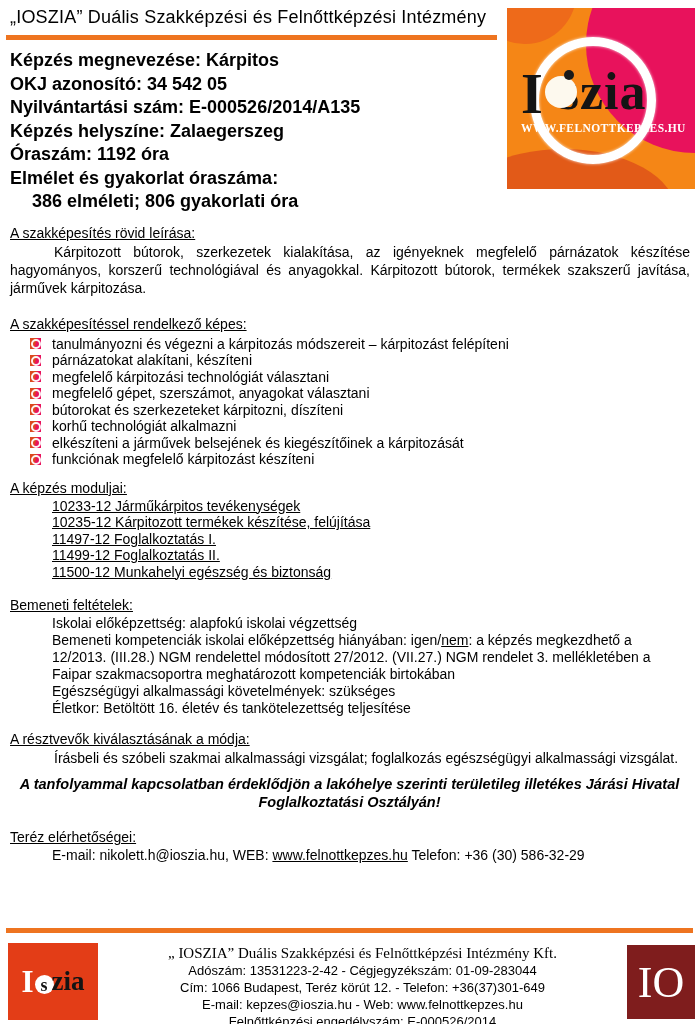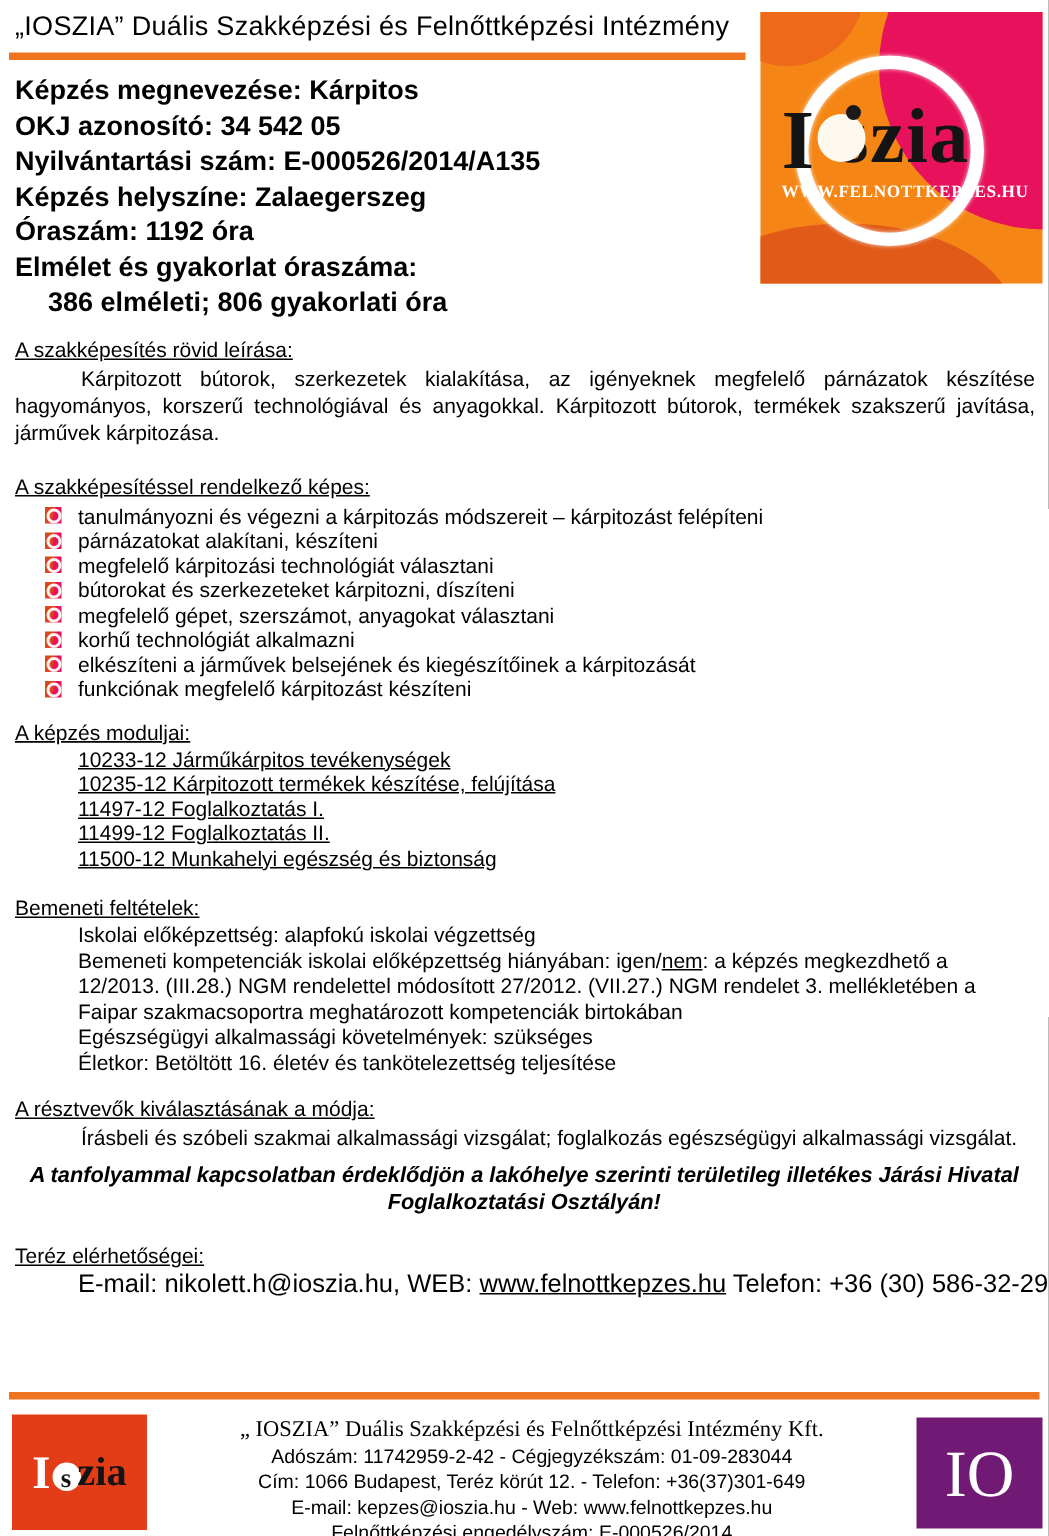--- a/index.html
+++ b/index.html
@@ -141,21 +141,21 @@
     margin: 1px 9px 0 10px;
     font-size: 14px; line-height: 18px;
     text-indent: 44px;
   }
   .notice {
     margin: 8px 18px 0;
     text-align: center;
     font-weight: bold; font-style: italic;
     font-size: 14.5px; line-height: 18px;
   }
-  .contact-line { margin: 1px 0 0 52px; font-size: 17px; line-height: 17px; }
+  .contact-line { margin: 1px 0 0 52px; font-size: 14px; line-height: 17px; }
   .link { text-decoration: underline; color: #000; cursor: pointer; }
 
   
   .footer { position: absolute; left: 0; top: 928px; width: 699px; }
   .footer-rule { height: 5px; background: #EE7420; margin: 0 6px; }
   .footer-row { display: flex; align-items: flex-start; margin-top: 10px; }
   .flogo-left {
     width: 90px; height: 77px;
     background: #E33D17;
     margin-left: 8px;
@@ -171,22 +171,22 @@
     font-size: 18px; margin: 6px 0 0 1px;
   }
   .fl-zia { color: #141414; font-size: 27px; margin-left: -2px; }
   .footer-center { flex: 1; text-align: center; padding: 0 4px; }
   .footer-company {
     font-family: "Liberation Serif", serif;
     font-size: 15px; line-height: 18px; margin-top: 1px;
   }
   .footer-line { font-size: 13px; line-height: 17px; }
   .flogo-right {
-    width: 84px; height: 74px;
-    background: #701a75; color: #fff;
+    width: 68px; height: 74px;
+    background: #7f1d1d; color: #fff;
     display: flex; align-items: center; justify-content: center;
     font-family: "Liberation Serif", serif;
     font-size: 44px;
     margin: 2px 4px 0 0;
     flex: 0 0 auto;
   }
 </style>
 </head>
 <body>
 
@@ -233,25 +233,25 @@
       <li>
           <span class="bullet-icon"></span>
           <span>párnázatokat alakítani, készíteni</span>
         </li>
       <li>
           <span class="bullet-icon"></span>
           <span>megfelelő kárpitozási technológiát választani</span>
         </li>
       <li>
           <span class="bullet-icon"></span>
+          <span>megfelelő gépet, szerszámot, anyagokat választani</span>
+        </li>
+      <li>
+          <span class="bullet-icon"></span>
           <span>bútorokat és szerkezeteket kárpitozni, díszíteni</span>
-        </li>
-      <li>
-          <span class="bullet-icon"></span>
-          <span>megfelelő gépet, szerszámot, anyagokat választani</span>
         </li>
       <li>
           <span class="bullet-icon"></span>
           <span>korhű technológiát alkalmazni</span>
         </li>
       <li>
           <span class="bullet-icon"></span>
           <span>elkészíteni a járművek belsejének és kiegészítőinek a kárpitozását</span>
         </li>
       <li>
@@ -299,21 +299,21 @@
   <div class="footer">
     <div class="footer-rule"></div>
     <div class="footer-row">
       <div class="flogo-left">
         <span class="fl-i">I</span>
         <span class="fl-s">s</span>
         <span class="fl-zia">zia</span>
       </div>
       <div class="footer-center">
         <div class="footer-company">„ IOSZIA” Duális Szakképzési és Felnőttképzési Intézmény Kft.</div>
-        <div class="footer-line">Adószám: 11742959-2-42 - Cégjegyzékszám: 01-09-283044</div>
+        <div class="footer-line">Adószám: 13531223-2-42 - Cégjegyzékszám: 01-09-283044</div>
         <div class="footer-line">Cím: 1066 Budapest, Teréz körút 12. - Telefon: +36(37)301-649</div>
         <div class="footer-line">E-mail: kepzes@ioszia.hu - Web: www.felnottkepzes.hu</div>
         <div class="footer-line">Felnőttképzési engedélyszám: E-000526/2014</div>
       </div>
       <div class="flogo-right">IO</div>
     </div>
   </div>
 
 </div>
 

